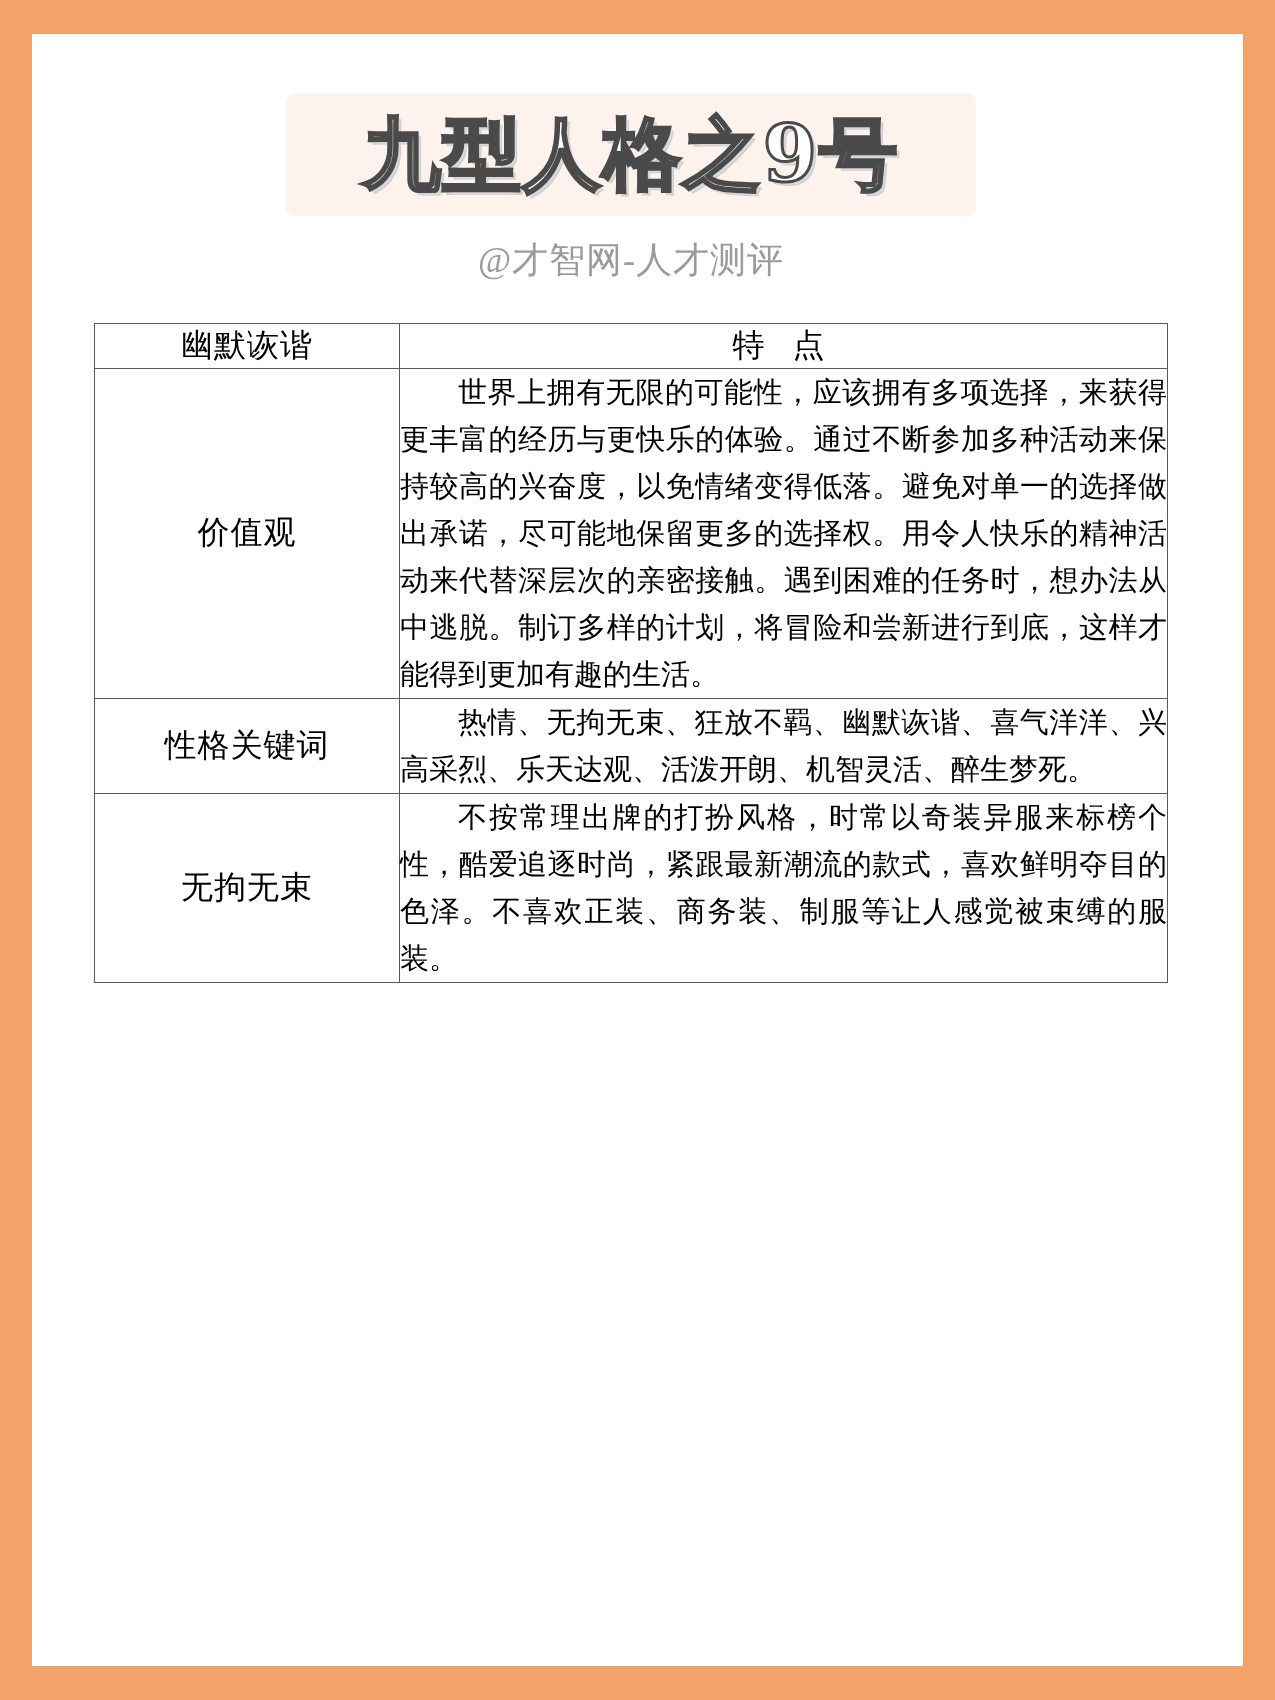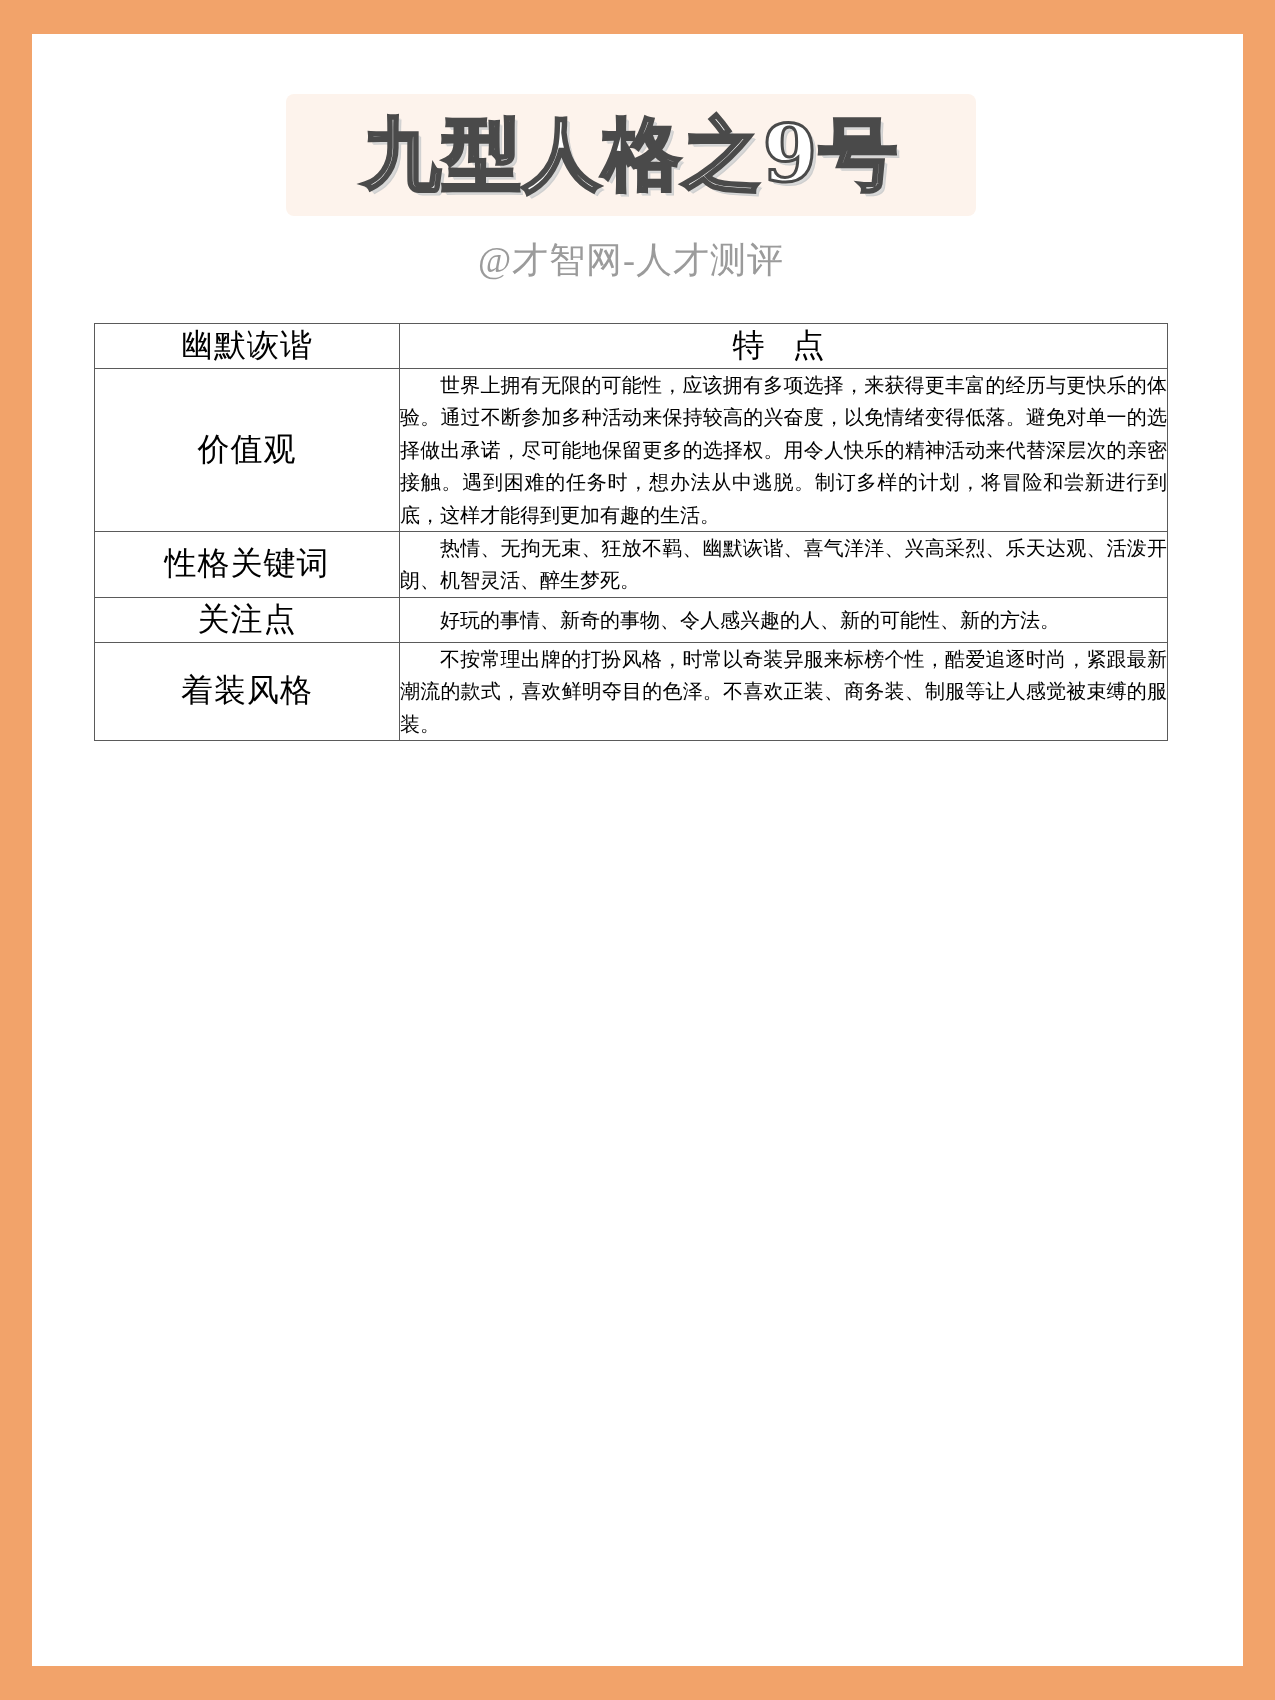--- a/index.html
+++ b/index.html
@@ -87,21 +87,21 @@
     letter-spacing: 1px;
   }
   .hdr-cell.feature { letter-spacing: 10px; }
   .label-cell {
     text-align: center;
     font-size: 32px;
     letter-spacing: 1px;
     padding: 10px 4px;
   }
   .content-cell {
-    font-size: 20px;
+    font-size: 29px;
     line-height: 1.62;
     padding: 18px 18px 18px 22px;
     text-align: justify;
     text-justify: inter-ideograph;
   }
   .content-cell p {
     margin: 0;
     text-indent: 2em;
   }
 </style>
@@ -136,27 +136,21 @@
             <p>世界上拥有无限的可能性，应该拥有多项选择，来获得更丰富的经历与更快乐的体验。通过不断参加多种活动来保持较高的兴奋度，以免情绪变得低落。避免对单一的选择做出承诺，尽可能地保留更多的选择权。用令人快乐的精神活动来代替深层次的亲密接触。遇到困难的任务时，想办法从中逃脱。制订多样的计划，将冒险和尝新进行到底，这样才能得到更加有趣的生活。</p>
           </td>
         </tr>
         <tr>
           <td class="label-cell">性格关键词</td>
           <td class="content-cell">
             <p>热情、无拘无束、狂放不羁、幽默诙谐、喜气洋洋、兴高采烈、乐天达观、活泼开朗、机智灵活、醉生梦死。</p>
           </td>
         </tr>
         <tr>
-          <td class="label-cell">关注点</td>
-          <td class="content-cell">
-            <p>好玩的事情、新奇的事物、令人感兴趣的人、新的可能性、新的方法。</p>
-          </td>
-        </tr>
-        <tr>
-          <td class="label-cell">着装风格</td>
+          <td class="label-cell">无拘无束</td>
           <td class="content-cell">
             <p>不按常理出牌的打扮风格，时常以奇装异服来标榜个性，酷爱追逐时尚，紧跟最新潮流的款式，喜欢鲜明夺目的色泽。不喜欢正装、商务装、制服等让人感觉被束缚的服装。</p>
           </td>
         </tr>
       </tbody>
     </table>
 
   </div>
 </div>
 

